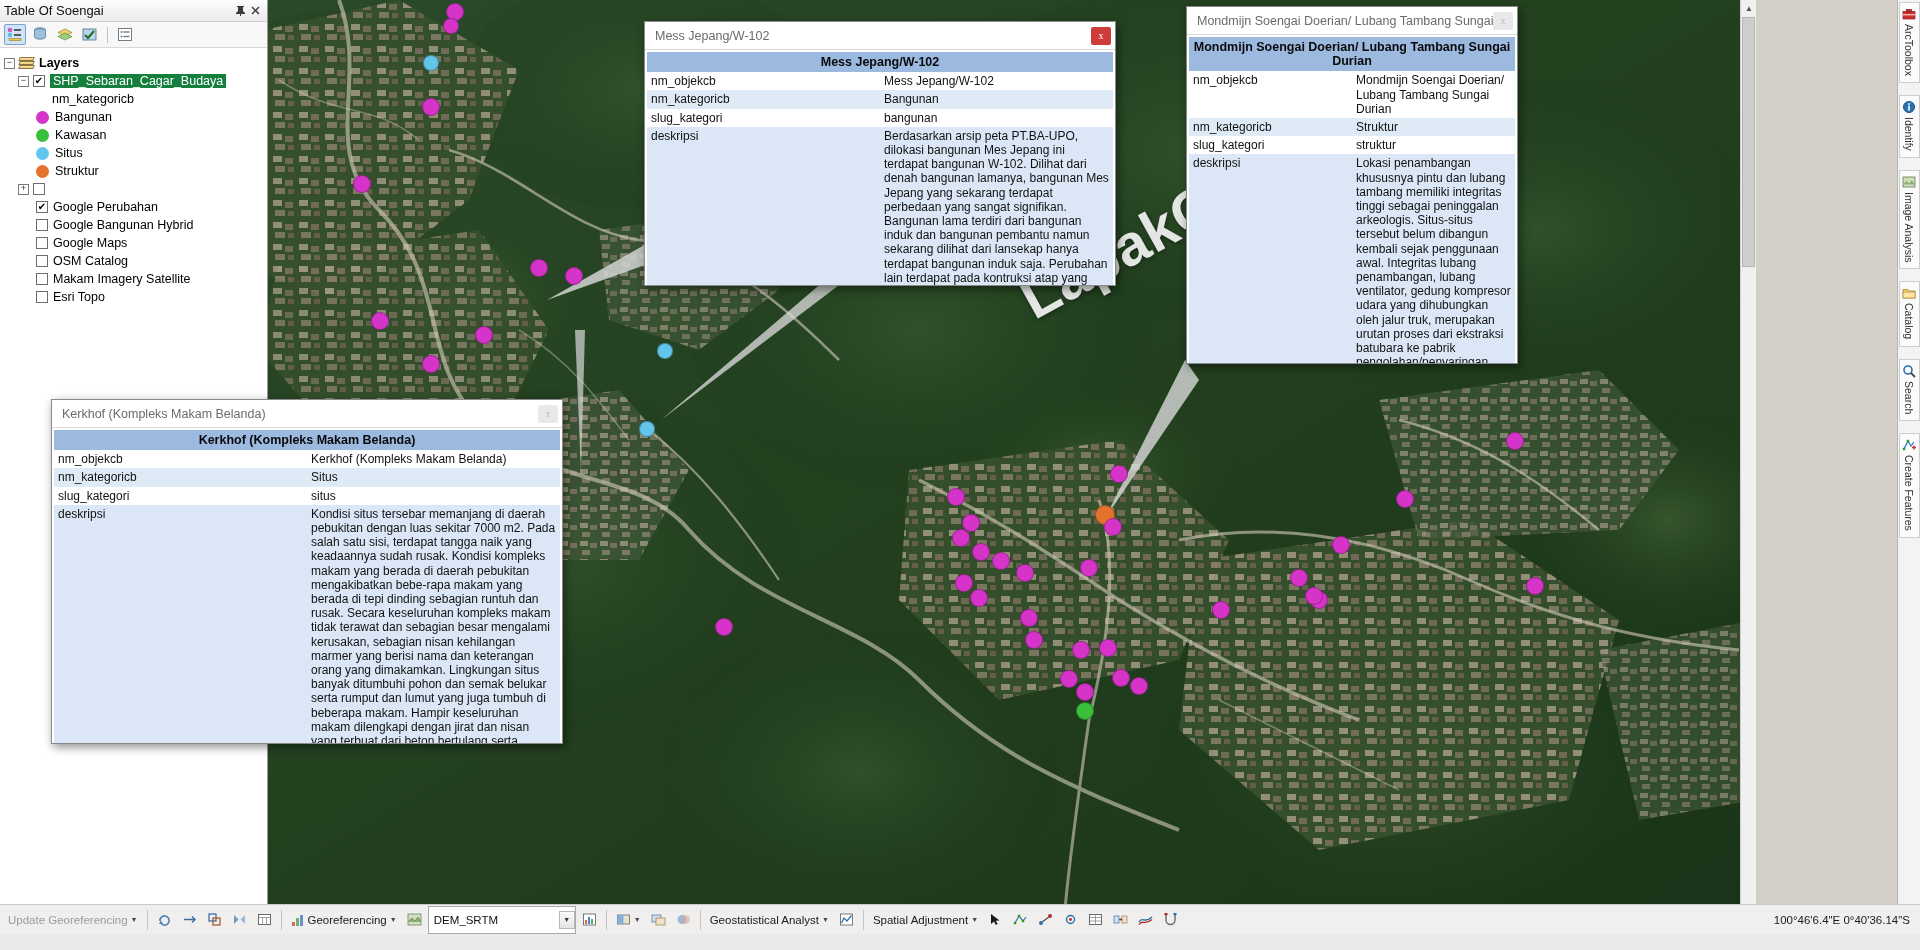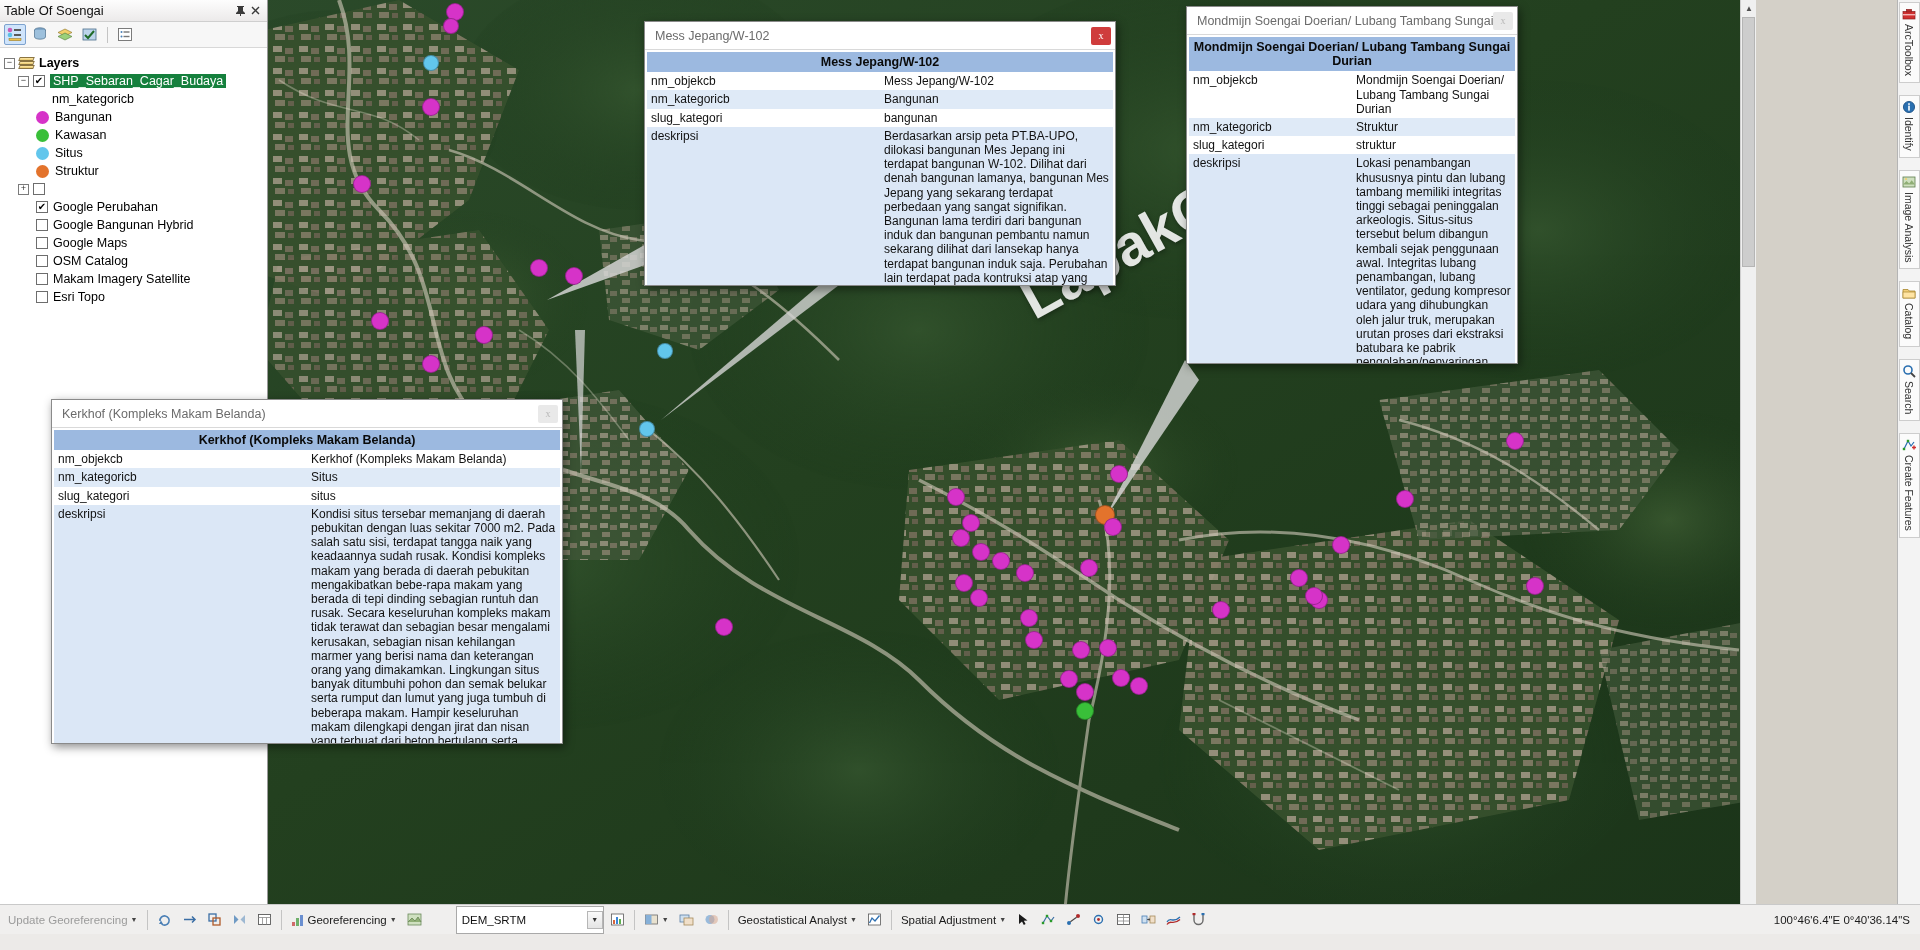--- a/index.html
+++ b/index.html
@@ -163,21 +163,21 @@
   }
   .sep { width: 1px; height: 20px; background: #c4c4c4; margin: 0 3px; }
   .bbtn {
     height: 22px; min-width: 22px; display: flex; align-items: center; justify-content: center;
     gap: 3px; padding: 0 3px; font-size: 11.5px; color: #1a1a1a; cursor: pointer;
     border: 1px solid transparent; border-radius: 2px; white-space: nowrap;
   }
   .caret { font-size: 7px; color: #444; }
   .combo {
     height: 28px; border: 1px solid #a9a9a9; background: #fff; display: flex; align-items: center;
-    padding: 0 0 0 5px; font-size: 11.5px; color: #111; min-width: 148px; cursor: pointer; margin-left: 28px;
+    padding: 0 0 0 5px; font-size: 11.5px; color: #111; min-width: 148px; cursor: pointer;
   }
   .combo .v { flex: 1; }
   .combo .arw {
     width: 16px; height: 18px; background: linear-gradient(#fafafa,#e4e4e4); border: 1px solid #b6b6b6;
     display: flex; align-items: center; justify-content: center; font-size: 7px; color: #333;
   }
   #coords { margin-left: auto; font-size: 11.5px; color: #1a1a1a; padding-right: 6px; }
   .dim { color: #9b9b9b; }
 </style>
 </head>

